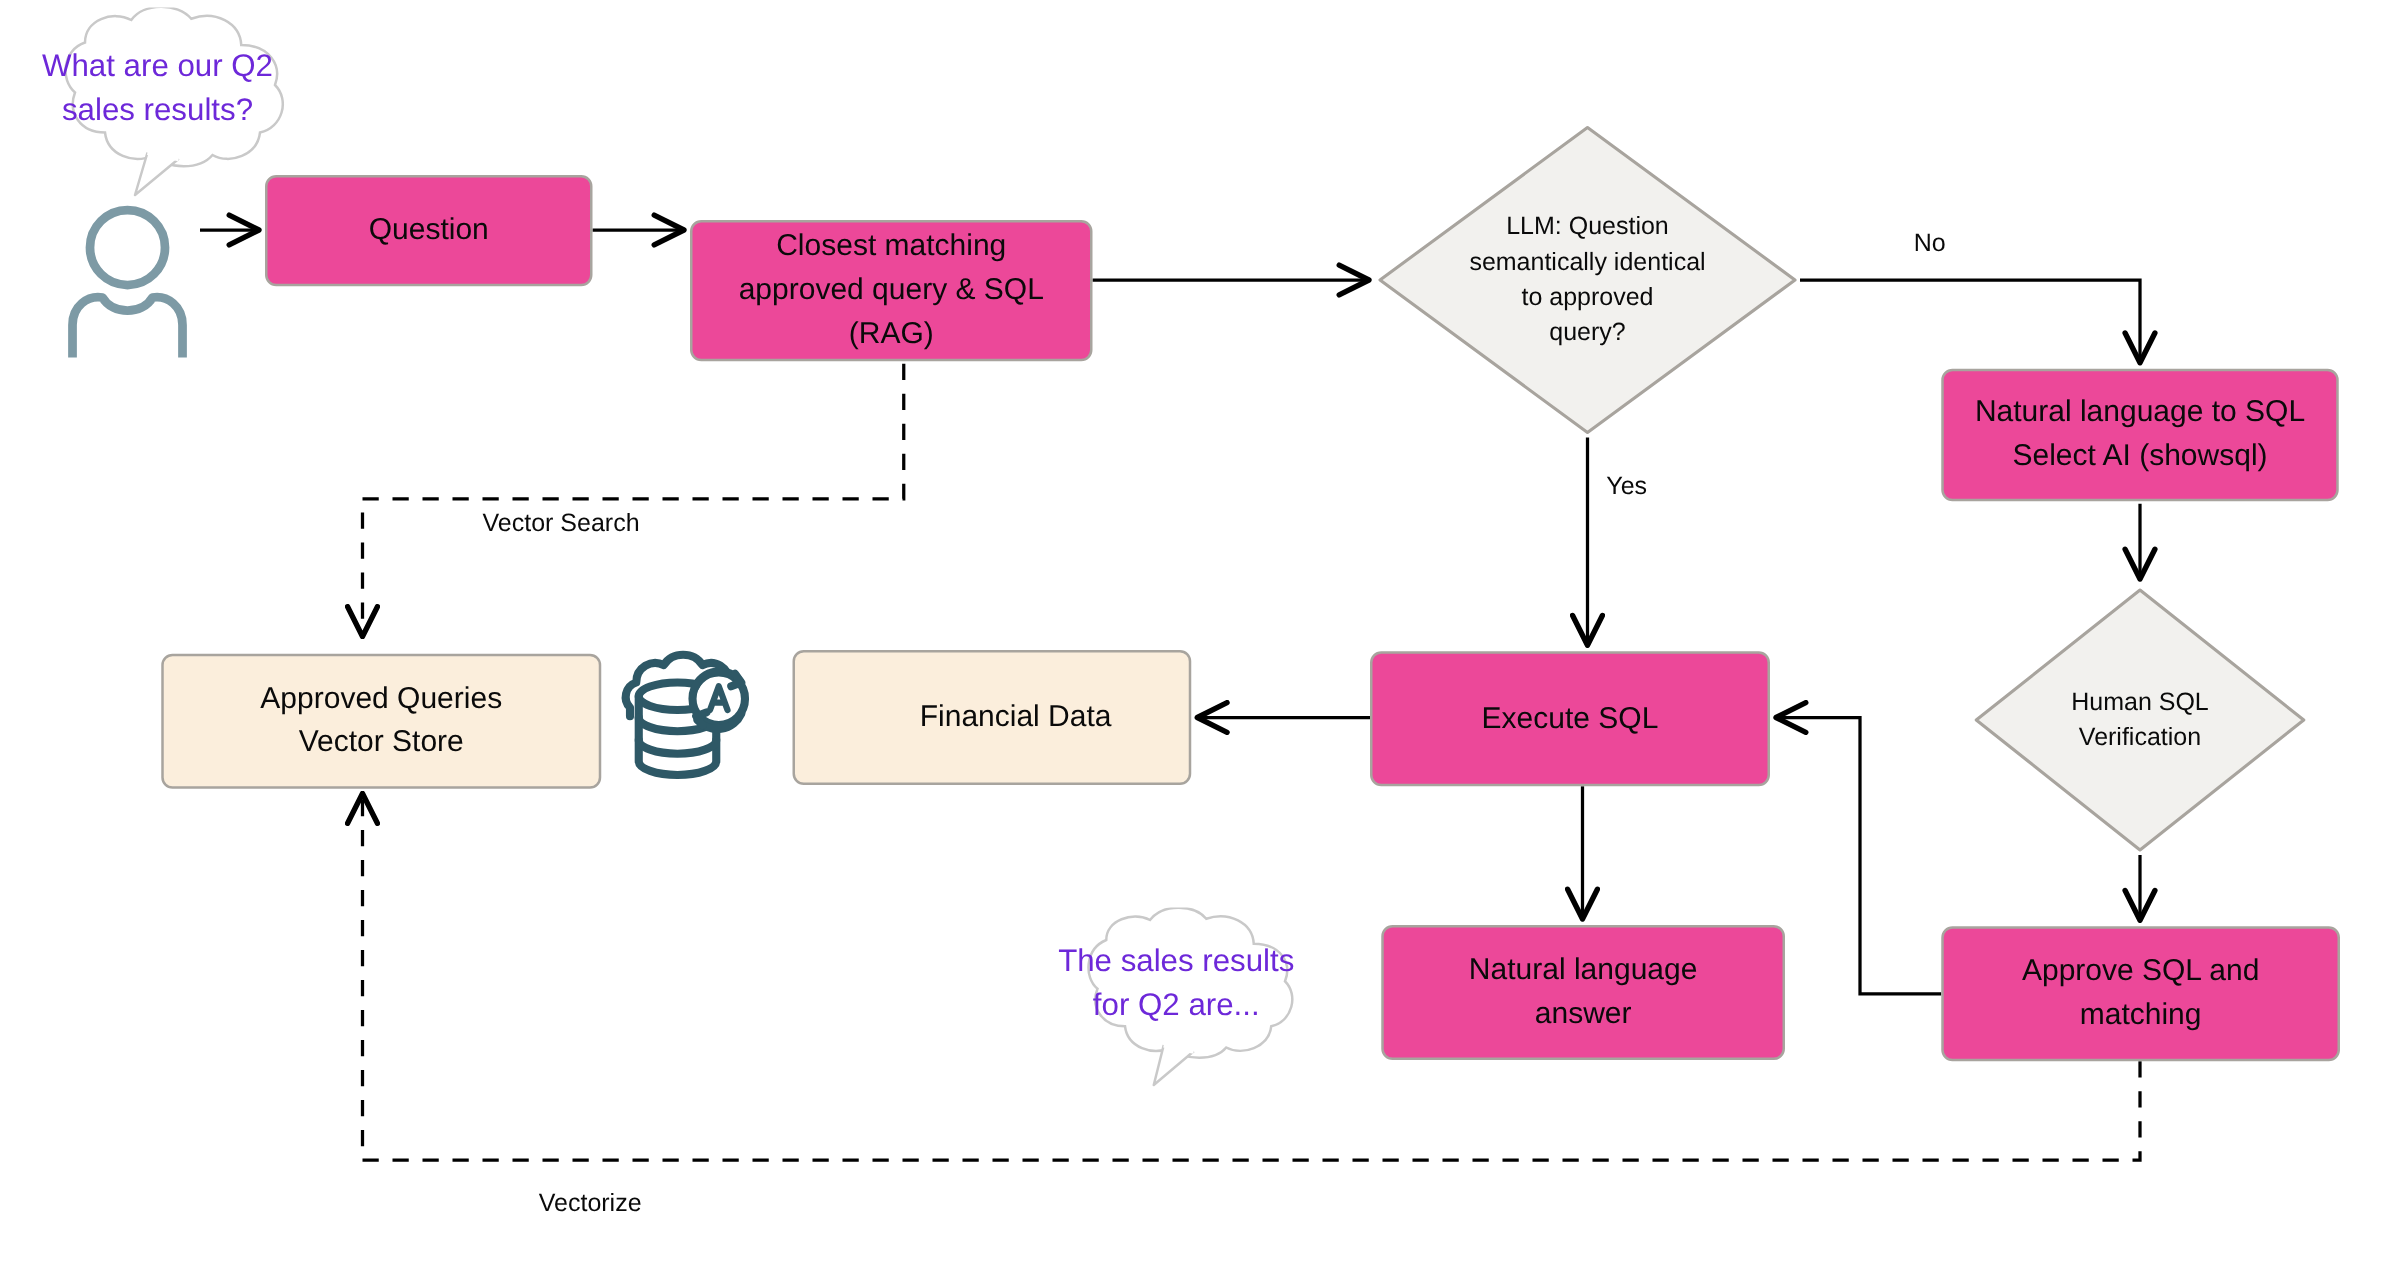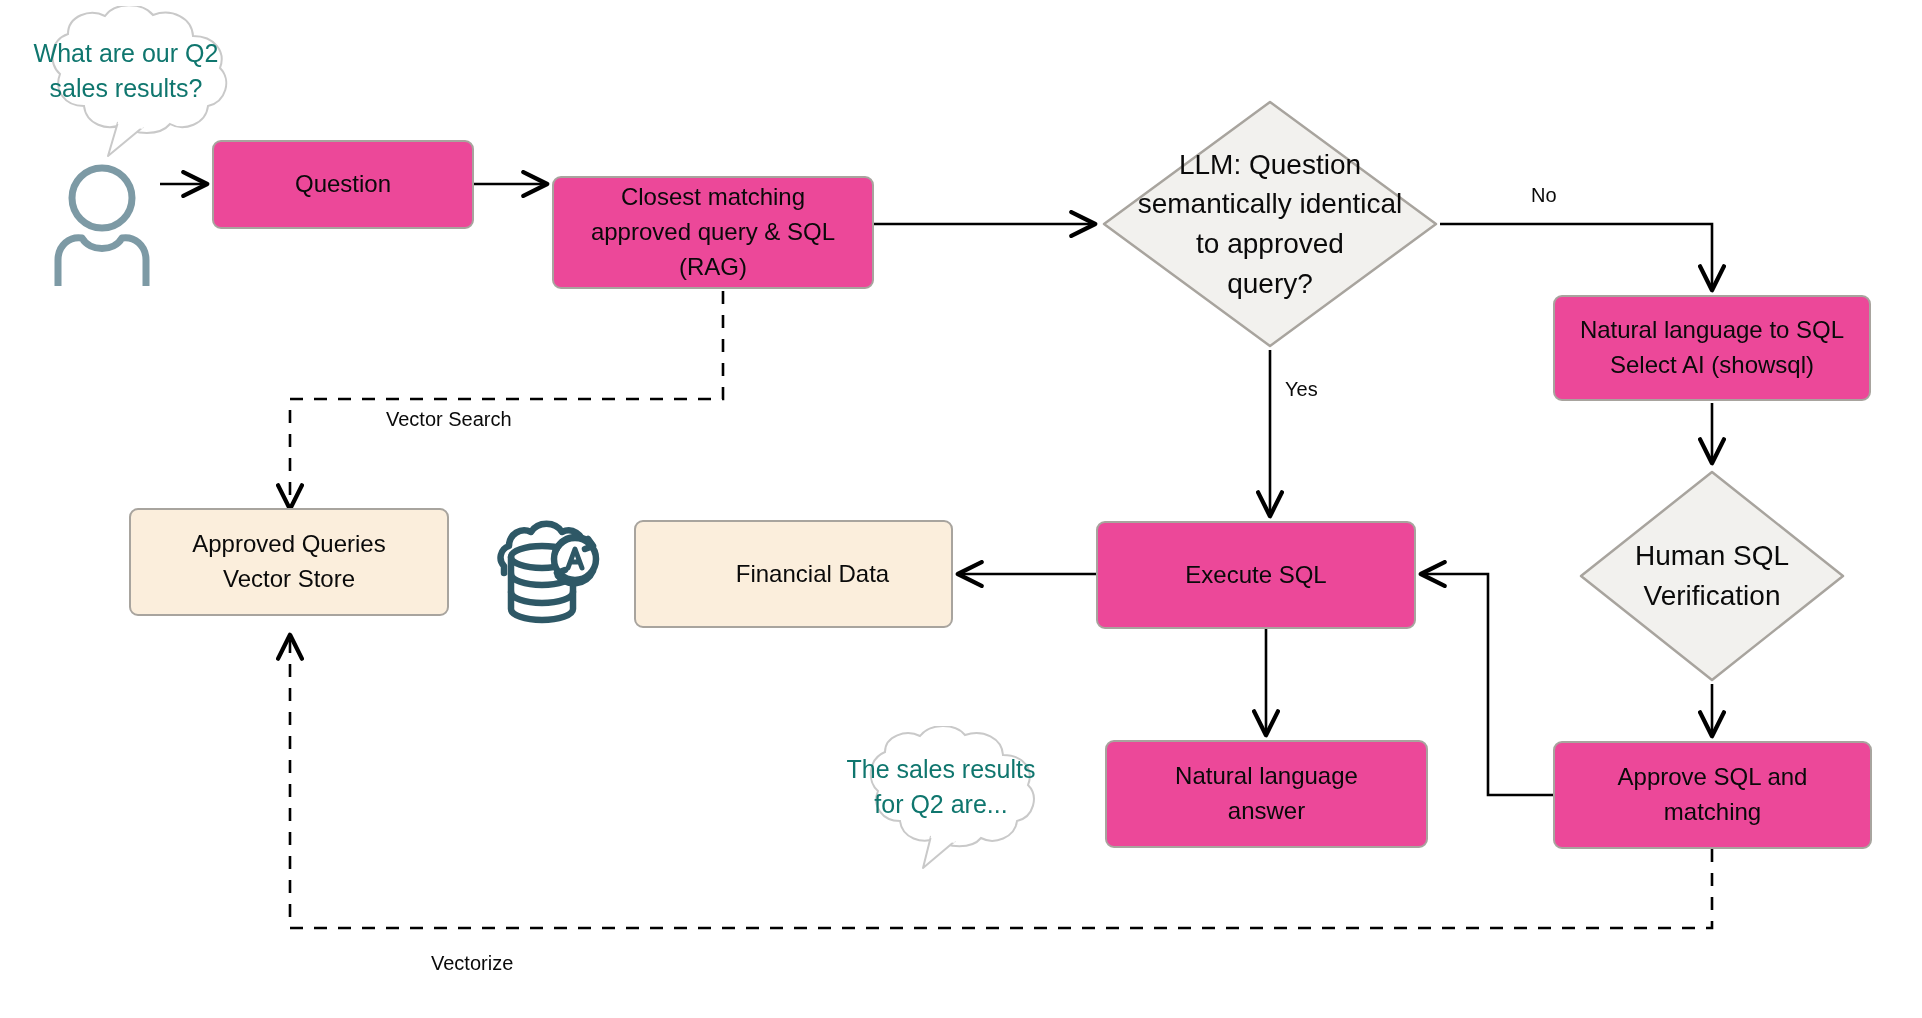--- a/index.html
+++ b/index.html
@@ -53,41 +53,41 @@
     justify-content: center;
   }
   .diamond svg {
     position: absolute;
     left: 0; top: 0;
   }
   .diamond .dlabel {
     position: relative;
     z-index: 2;
     text-align: center;
-    font-size: 28px;
+    font-size: 20px;
     line-height: 1.42;
     color: #0a0a0a;
     white-space: pre-line;
     padding: 0 6px;
   }
   .edge-label {
     position: absolute;
     font-size: 20px;
     color: #0a0a0a;
     white-space: nowrap;
   }
   .bubble {
     position: absolute;
   }
   .bubble .btext {
     position: absolute;
     text-align: center;
     font-size: 25px;
     line-height: 1.4;
-    color: #0f766e;
+    color: #6d28d9;
     white-space: pre-line;
     z-index: 2;
   }
   .icon-svg {
     position: absolute;
   }
 </style>
 </head>
 <body>
 
@@ -225,21 +225,21 @@
   </div>
 
   <div class="node" style="left:1096px; top:521px; width:320px; height:108px;">
     <span class="node-label">Execute SQL</span>
   </div>
 
   <div class="node accent" style="left:634px; top:520px; width:319px; height:108px;padding-left:48px;">
     <span class="node-label">Financial Data</span>
   </div>
 
-  <div class="node accent" style="left:129px; top:508px; width:320px; height:108px;">
+  <div class="node accent" style="left:129px; top:523px; width:352px; height:108px;">
     <span class="node-label">Approved Queries
 Vector Store</span>
   </div>
 
   <div class="node" style="left:1105px; top:740px; width:323px; height:108px;">
     <span class="node-label">Natural language
 answer</span>
   </div>
 
   <div class="diamond" style="left:1100px; top:98px; width:340px; height:252px;">

